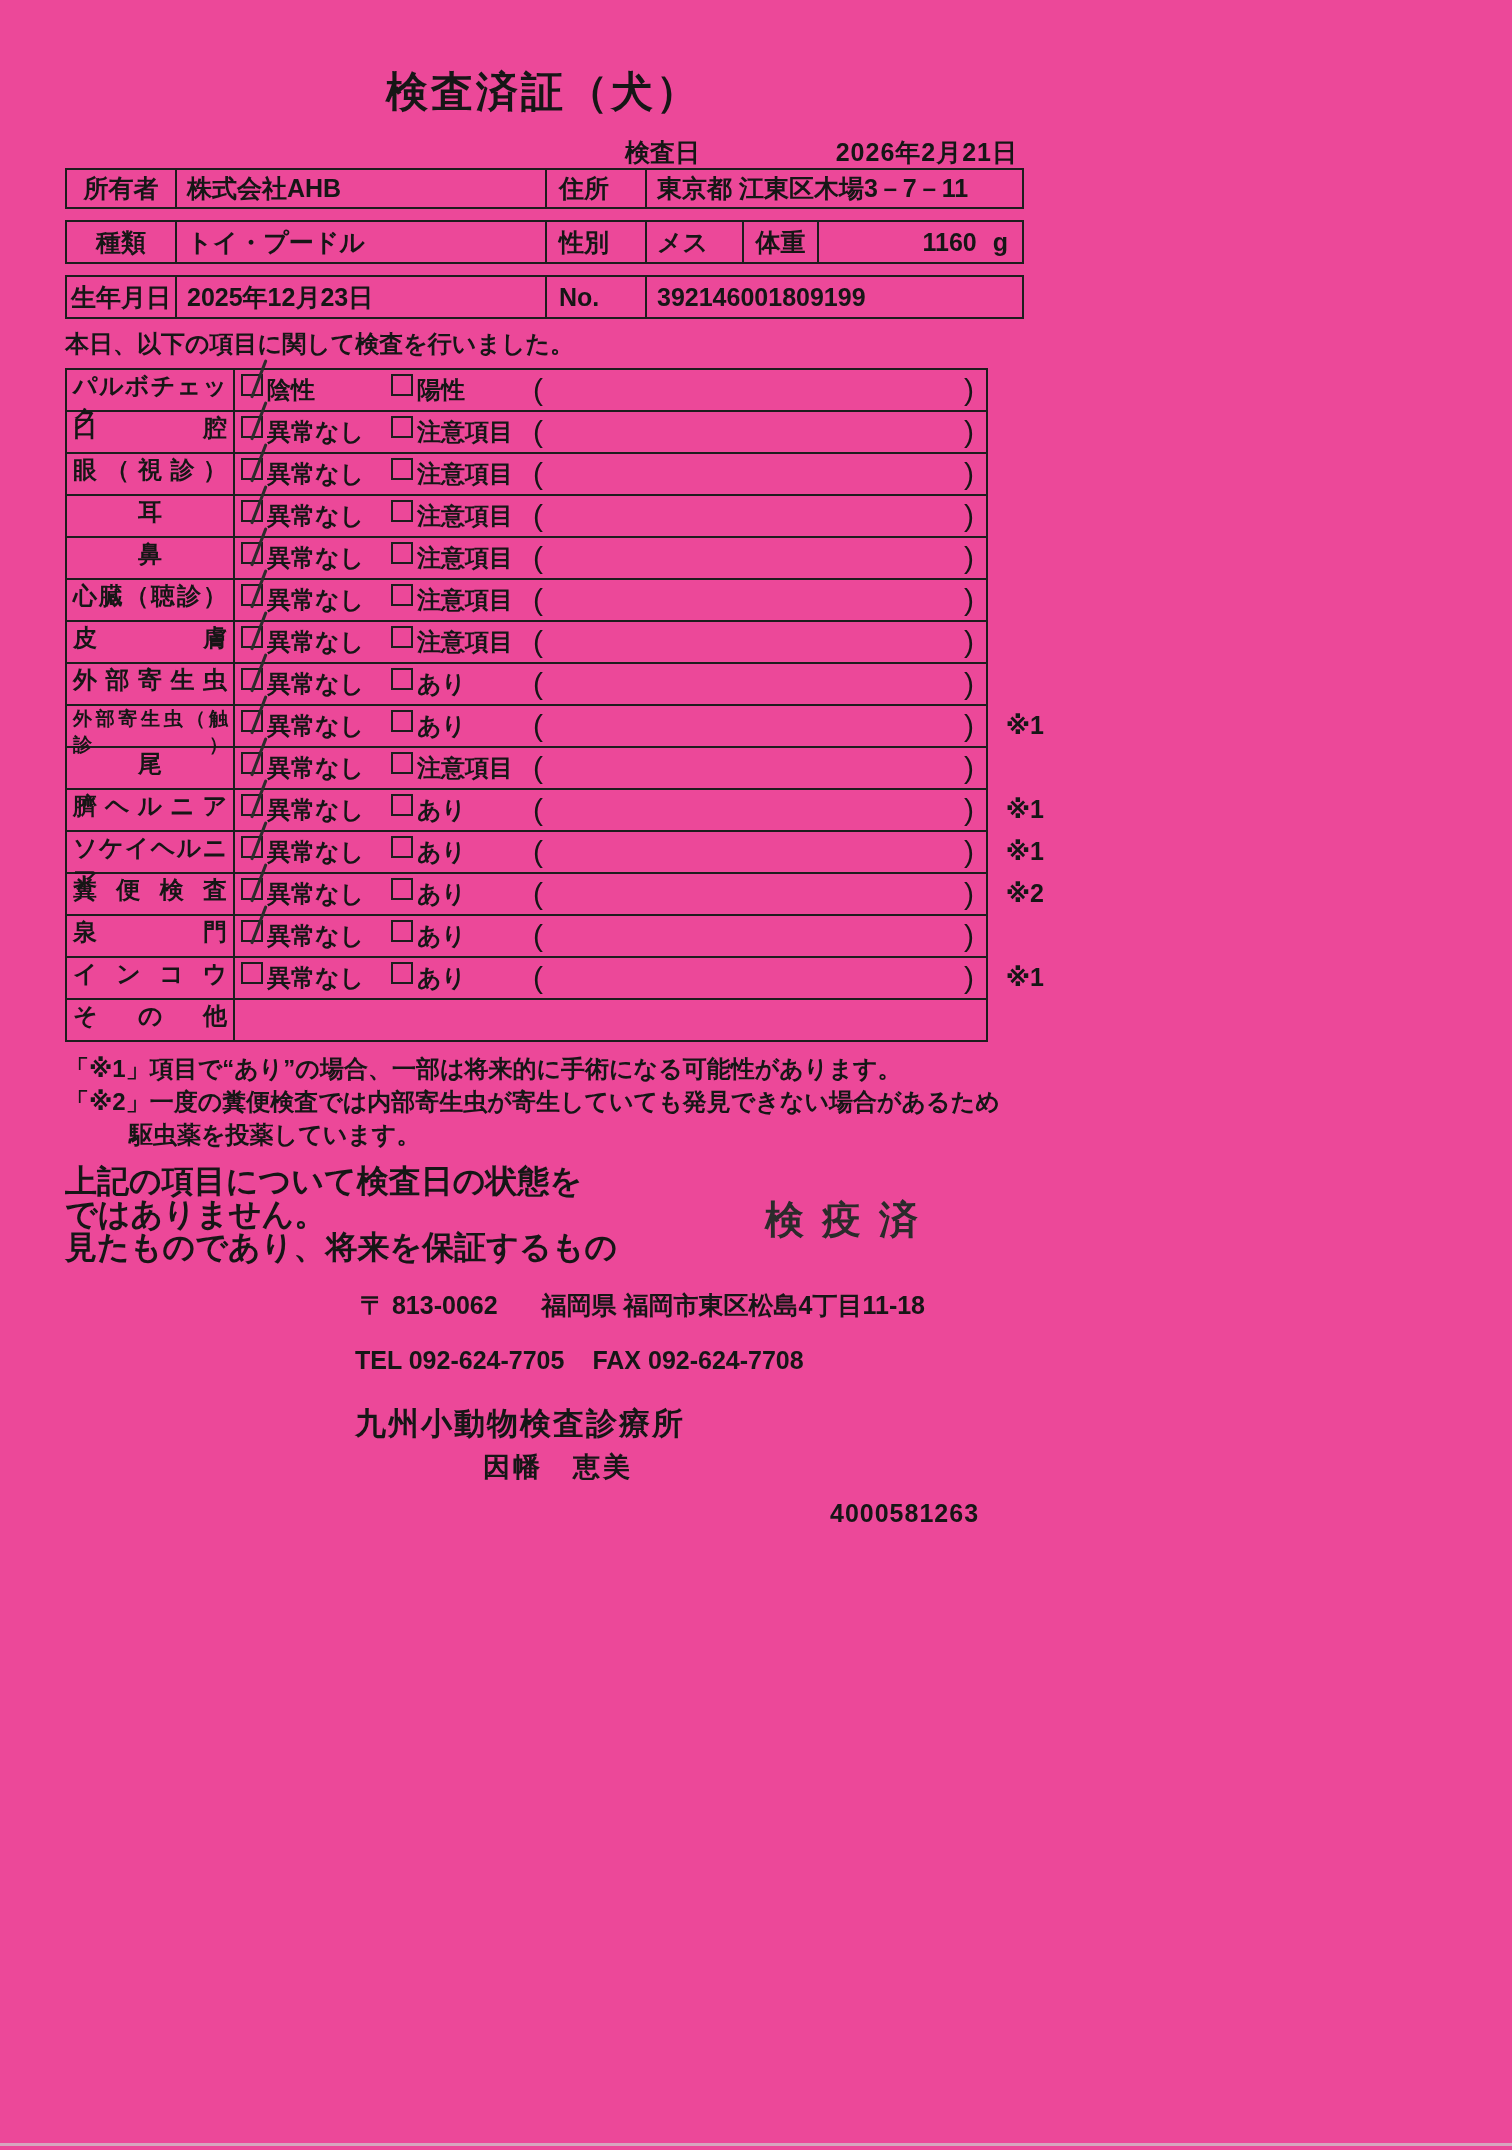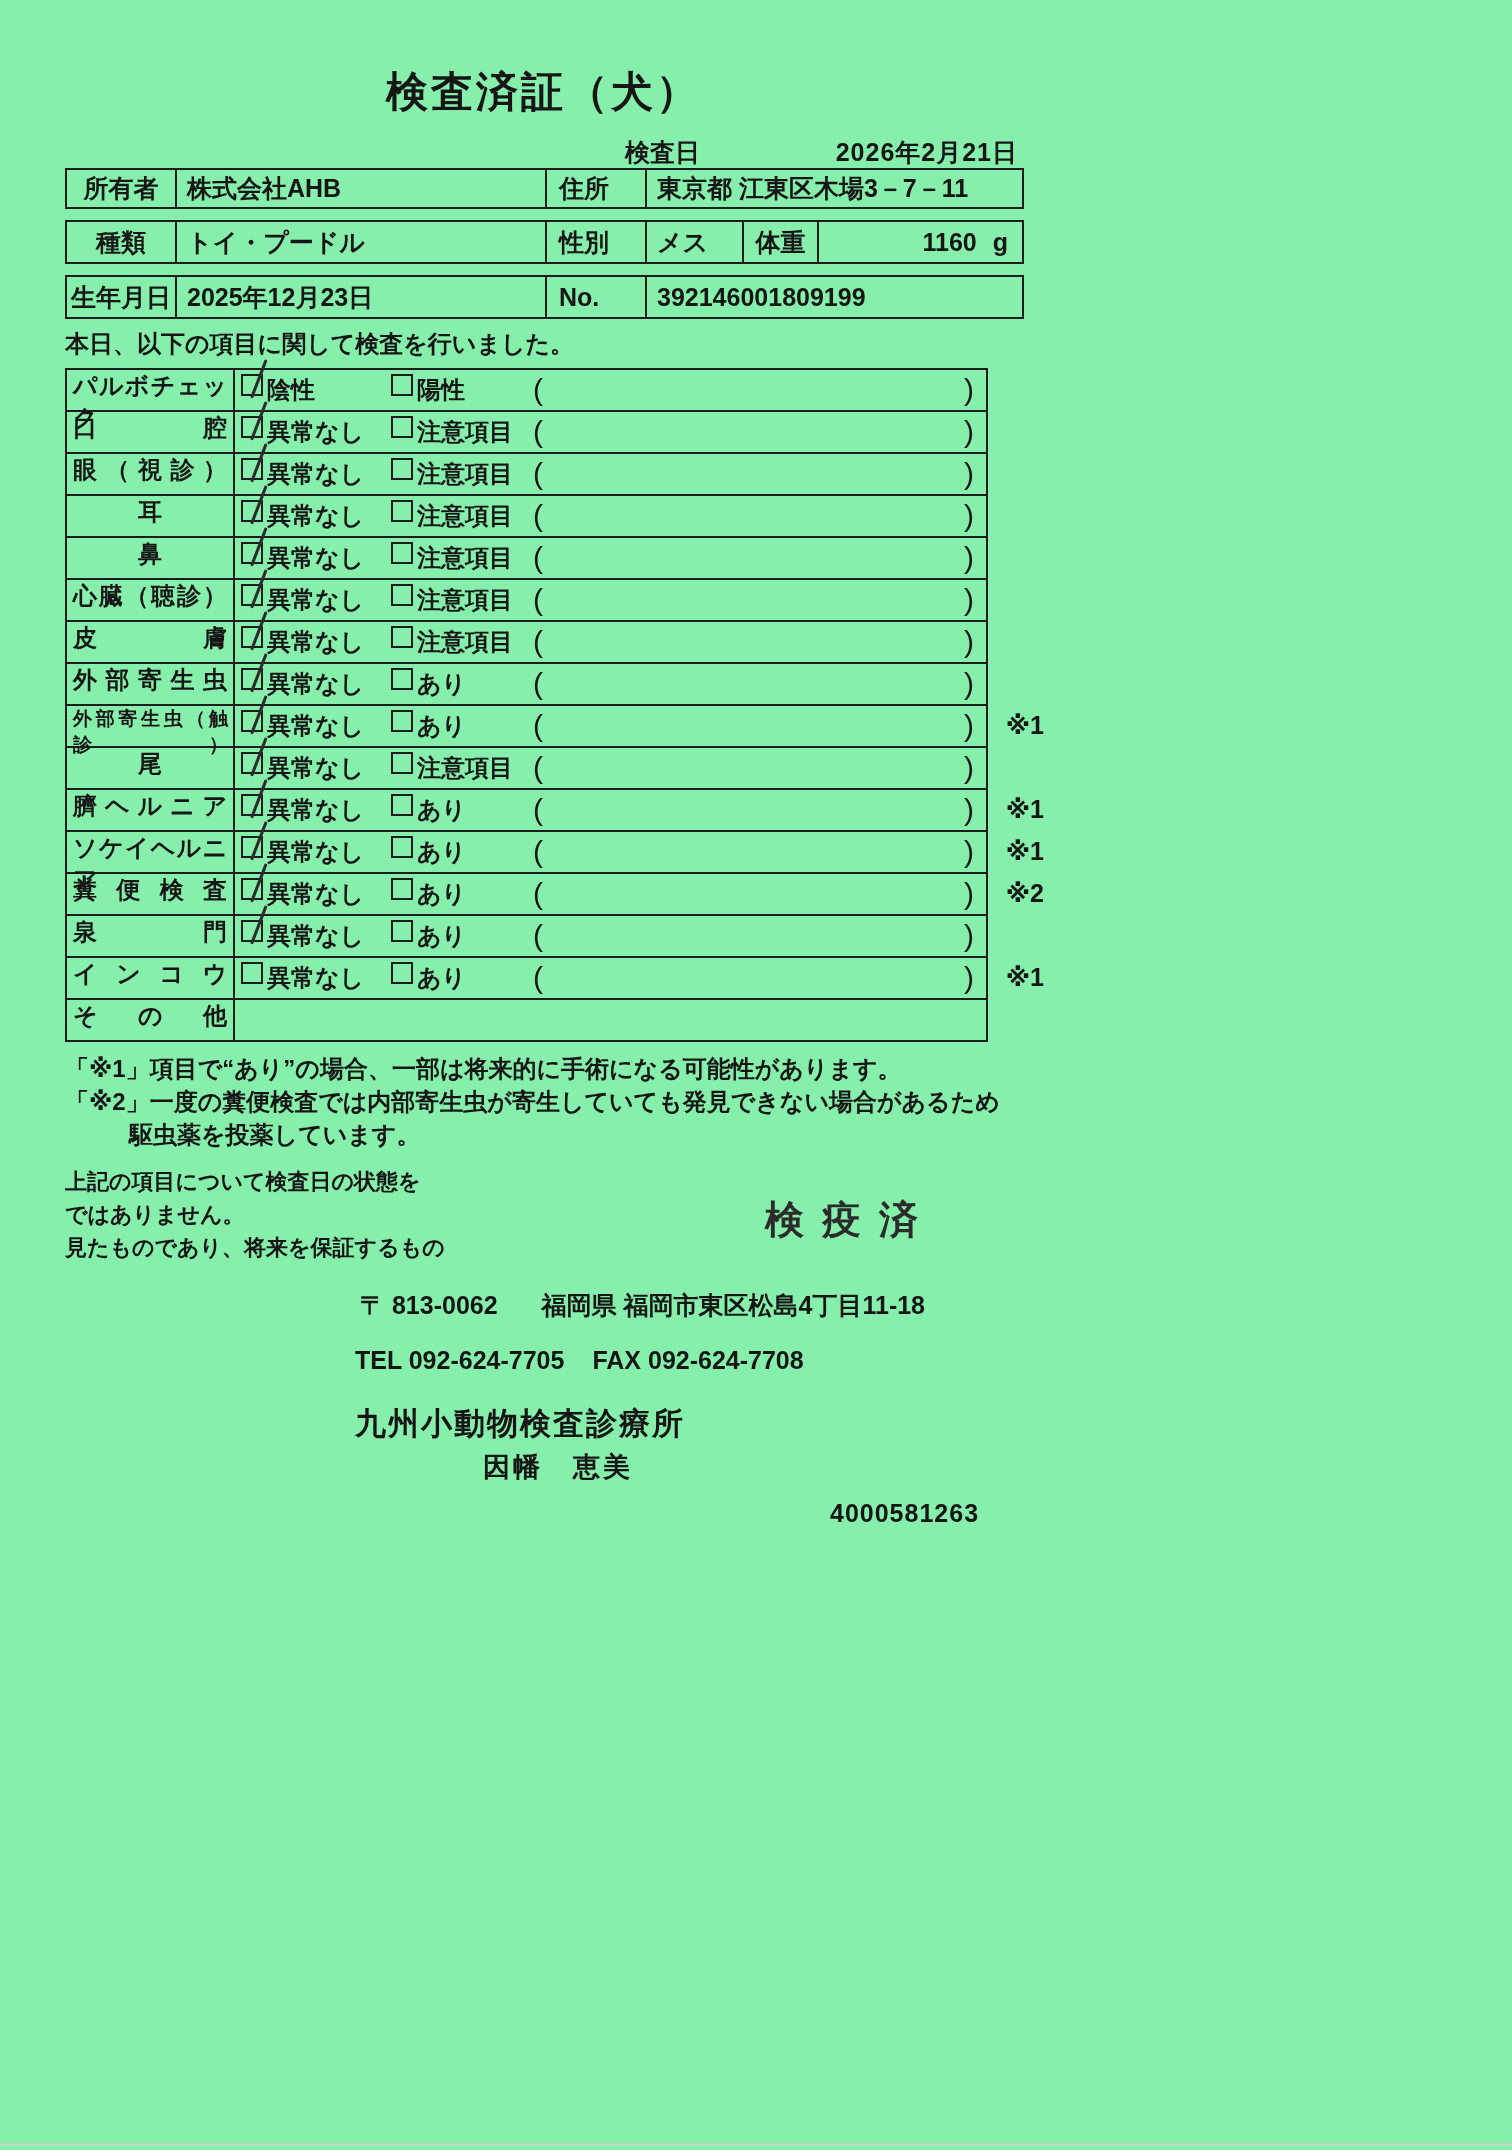--- a/index.html
+++ b/index.html
@@ -1,17 +1,17 @@
 <!DOCTYPE html>
 <html><head>
 <meta charset="utf-8">
 <style>
   html,body{margin:0;padding:0;background:#ffffff;}
   .page{
-    position:relative;width:1512px;height:2150px;background:#86efac;
+    position:relative;width:1512px;height:2150px;background:#ec4899;
     font-family:"Liberation Sans","DejaVu Sans",sans-serif;color:#161616;
     overflow:hidden;
   }
   .doc{position:absolute;left:65px;top:0;width:957px;}
   .title{margin:64px 0 0 0;text-align:center;font-size:42px;font-weight:700;letter-spacing:3px;}
   .date-row{position:relative;margin-top:16px;height:32px;font-size:25px;}
   .date-label{position:absolute;left:560px;top:0;font-weight:700;}
   .date-value{position:absolute;right:4px;top:0;font-weight:600;letter-spacing:1px;}
   table{border-collapse:collapse;table-layout:fixed;width:957px;}
   td{border:2.5px solid #1d1d1d;font-size:25px;font-weight:600;padding:2px 8px;overflow:hidden;white-space:nowrap;}
@@ -43,21 +43,21 @@
     transform:rotate(21deg);transform-origin:bottom center;border-radius:2px;
   }
   .opt-label{font-size:24px;font-weight:600;white-space:nowrap;}
   .paren{font-size:30px;font-weight:400;line-height:1;}
   .spacer{flex:1;}
   .note{position:absolute;right:-58px;top:5px;font-size:25px;font-weight:700;white-space:nowrap;}
   
   .notes{margin-top:10px;font-size:24px;font-weight:600;line-height:33px;}
   .notes .indent{padding-left:64px;}
   .footer-area{position:relative;margin-top:14px;height:120px;}
-  .disclaimer{font-size:22px;font-weight:700;line-height:33px;}
+  .disclaimer{font-size:32px;font-weight:700;line-height:33px;}
   .stamp{position:absolute;left:700px;top:28px;font-size:39px;font-weight:600;letter-spacing:18px;color:#2b2b2b;white-space:nowrap;}
   .addr-line{margin-top:4px;padding-left:295px;font-size:25px;font-weight:600;}
   .addr-line .gap{display:inline-block;width:44px;}
   .tel-line{margin-top:24px;padding-left:290px;font-size:25px;font-weight:600;}
   .tel-line .gap{display:inline-block;width:28px;}
   .clinic-name{margin-top:28px;padding-left:290px;font-size:31px;font-weight:700;letter-spacing:2px;}
   .clinic-person{margin-top:4px;padding-left:418px;font-size:27px;font-weight:600;letter-spacing:3px;}
   .serial{margin-top:14px;padding-left:765px;font-size:25px;font-weight:600;letter-spacing:1px;}
   .scan-edge{position:absolute;left:0;bottom:4px;width:100%;height:3px;background:#cfcfcf;opacity:.7;}
 </style>

